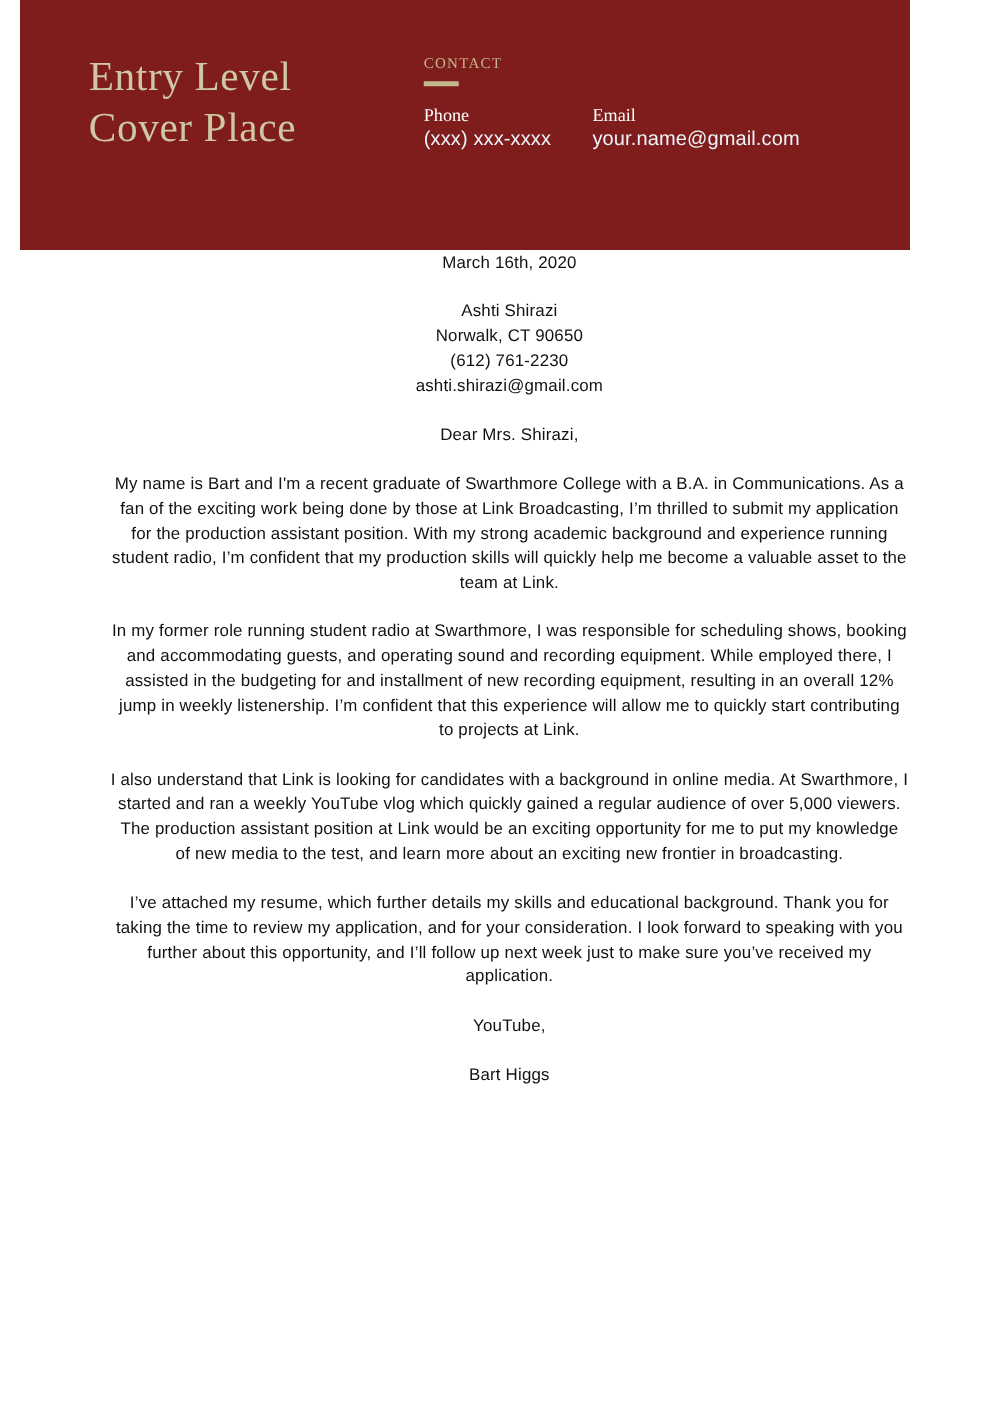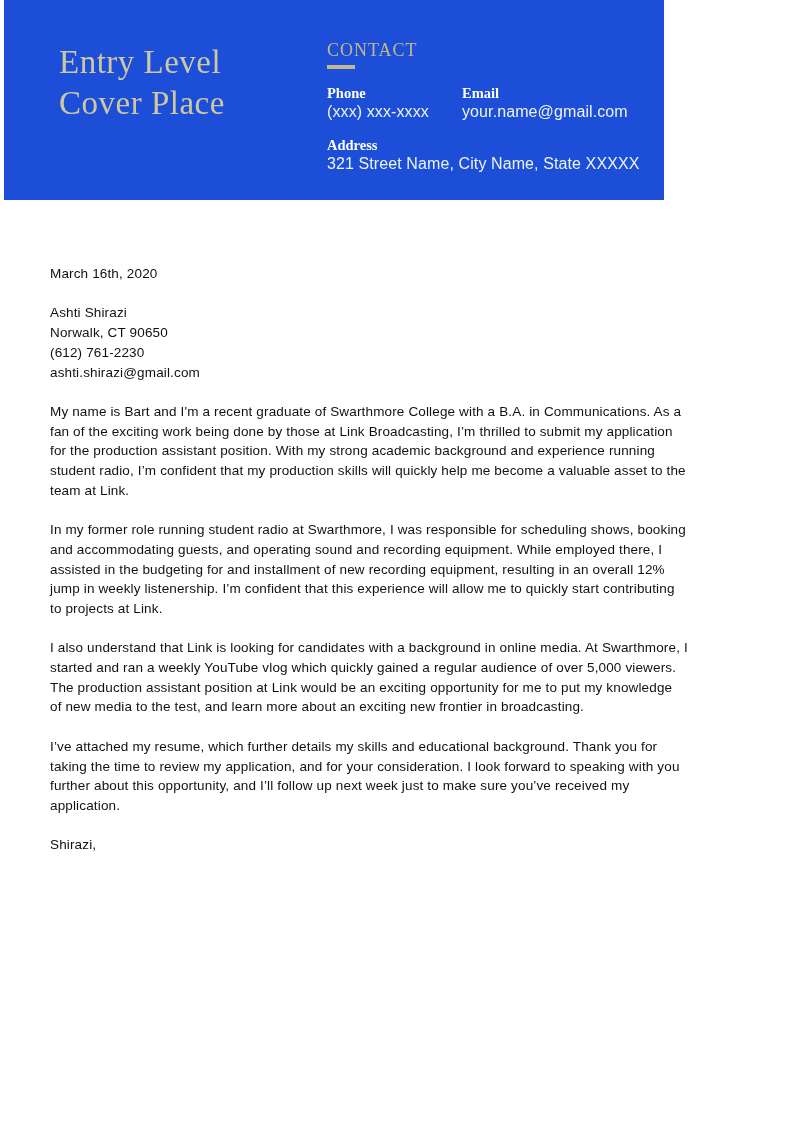--- a/index.html
+++ b/index.html
@@ -8,83 +8,83 @@
     position: relative;
     width: 800px;
     height: 1132px;
     background: #ffffff;
     overflow: hidden;
     font-family: "Liberation Sans", sans-serif;
   }
   
   .header {
     position: absolute;
-    top: 0; left: 4px;
-    width: 660px; height: 200px;
-    background: #1d4ed8;
+    top: 0; left: 16px;
+    width: 712px; height: 200px;
+    background: #7f1d1d;
   }
   .title {
     position: absolute;
     left: 55px; top: 42px;
     font-family: "Liberation Serif", "DejaVu Serif", serif;
     font-weight: 400;
     font-size: 33px;
     line-height: 41px;
     color: #CDC7A2;
     letter-spacing: 0.5px;
   }
   .title span { display: block; }
   .contact {
     position: absolute;
     left: 323px; top: 40px;
     width: 430px;
   }
   .contact-heading {
     font-family: "Liberation Serif", "DejaVu Serif", serif;
-    font-size: 18px;
+    font-size: 12px;
     line-height: 20px;
     color: #C3B88C;
     letter-spacing: 1px;
   }
   .contact-underline {
     width: 28px; height: 4px;
     background: #C3B88C;
     margin-top: 5px;
   }
   .contact-grid {
     margin-top: 16px;
     display: grid;
     grid-template-columns: 135px auto;
     row-gap: 17px;
   }
   .contact-label {
     font-family: "Liberation Serif", "DejaVu Serif", serif;
-    font-weight: 700;
+    font-weight: 400;
     font-size: 14.5px;
     line-height: 17px;
     color: #FFFFFF;
   }
   .contact-value {
     font-size: 16px;
     line-height: 17px;
     color: #EDF4F9;
     margin-top: 1px;
     letter-spacing: 0.1px;
   }
   .contact-item.wide { grid-column: 1 / span 2; }
   
   .letter {
     position: absolute;
     left: 50px; top: 200px;
     width: 715px;
-    padding-top: 64px;
     font-size: 13.5px;
     line-height: 19.7px;
     color: #111111;
     letter-spacing: 0.15px;
+    text-align: center;
   }
   .letter p, .letter .block { margin: 0 0 19.7px 0; }
   .letter p { white-space: pre-line; }
   .block p { margin: 0; }
 </style>
 </head>
 <body>
 
 <div class="page">
 
@@ -99,54 +99,52 @@
       <div class="contact-underline"></div>
       <div class="contact-grid">
         <div class="contact-item">
           <div class="contact-label">Phone</div>
           <div class="contact-value">(xxx) xxx-xxxx</div>
         </div>
         <div class="contact-item">
           <div class="contact-label">Email</div>
           <div class="contact-value">your.name@gmail.com</div>
         </div>
-        <div class="contact-item wide">
-          <div class="contact-label">Address</div>
-          <div class="contact-value">321 Street Name, City Name, State XXXXX</div>
-        </div>
       </div>
     </div>
   </header>
 
   <main class="letter">
     <p>March 16th, 2020</p>
 
     <div class="block">
       <p>Ashti Shirazi</p>
       <p>Norwalk, CT 90650</p>
       <p>(612) 761-2230</p>
       <p>ashti.shirazi@gmail.com</p>
     </div>
 
+    <p>Dear Mrs. Shirazi,</p>
 
     <p>My name is Bart and I'm a recent graduate of Swarthmore College with a B.A. in Communications. As a
 fan of the exciting work being done by those at Link Broadcasting, I’m thrilled to submit my application
 for the production assistant position. With my strong academic background and experience running
 student radio, I’m confident that my production skills will quickly help me become a valuable asset to the
 team at Link.</p>
     <p>In my former role running student radio at Swarthmore, I was responsible for scheduling shows, booking
 and accommodating guests, and operating sound and recording equipment. While employed there, I
 assisted in the budgeting for and installment of new recording equipment, resulting in an overall 12%
 jump in weekly listenership. I’m confident that this experience will allow me to quickly start contributing
 to projects at Link.</p>
     <p>I also understand that Link is looking for candidates with a background in online media. At Swarthmore, I
 started and ran a weekly YouTube vlog which quickly gained a regular audience of over 5,000 viewers.
 The production assistant position at Link would be an exciting opportunity for me to put my knowledge
 of new media to the test, and learn more about an exciting new frontier in broadcasting.</p>
     <p>I’ve attached my resume, which further details my skills and educational background. Thank you for
 taking the time to review my application, and for your consideration. I look forward to speaking with you
 further about this opportunity, and I’ll follow up next week just to make sure you’ve received my
 application.</p>
 
-    <p>Shirazi,</p>
+    <p>YouTube,</p>
+    <p>Bart Higgs</p>
   </main>
 
 </div>
 
 </body></html>

